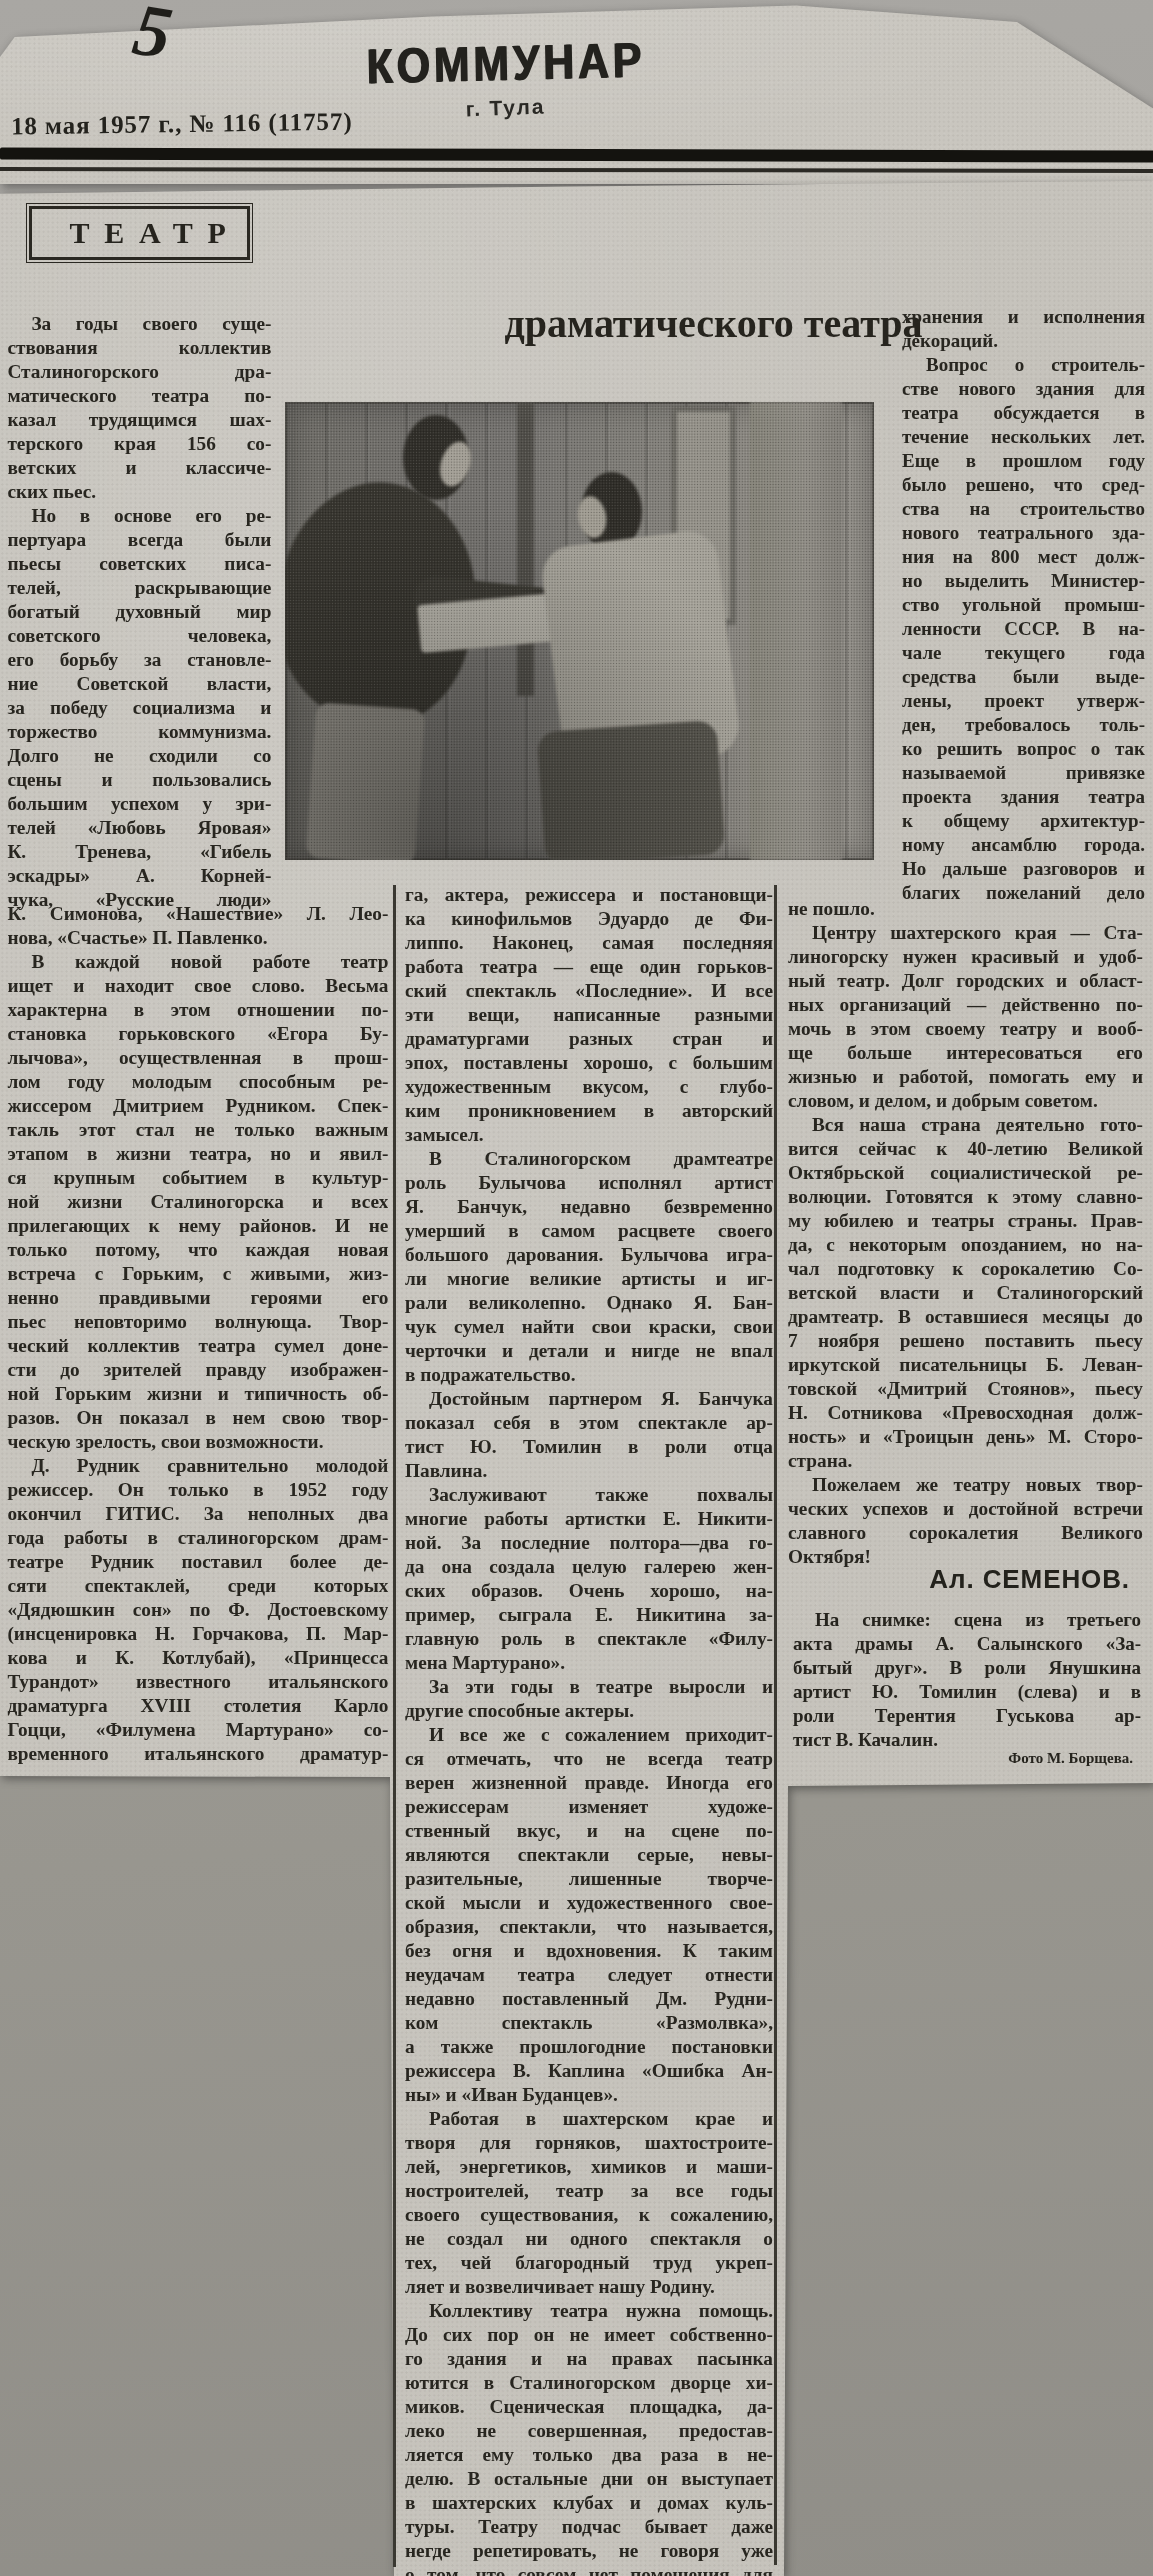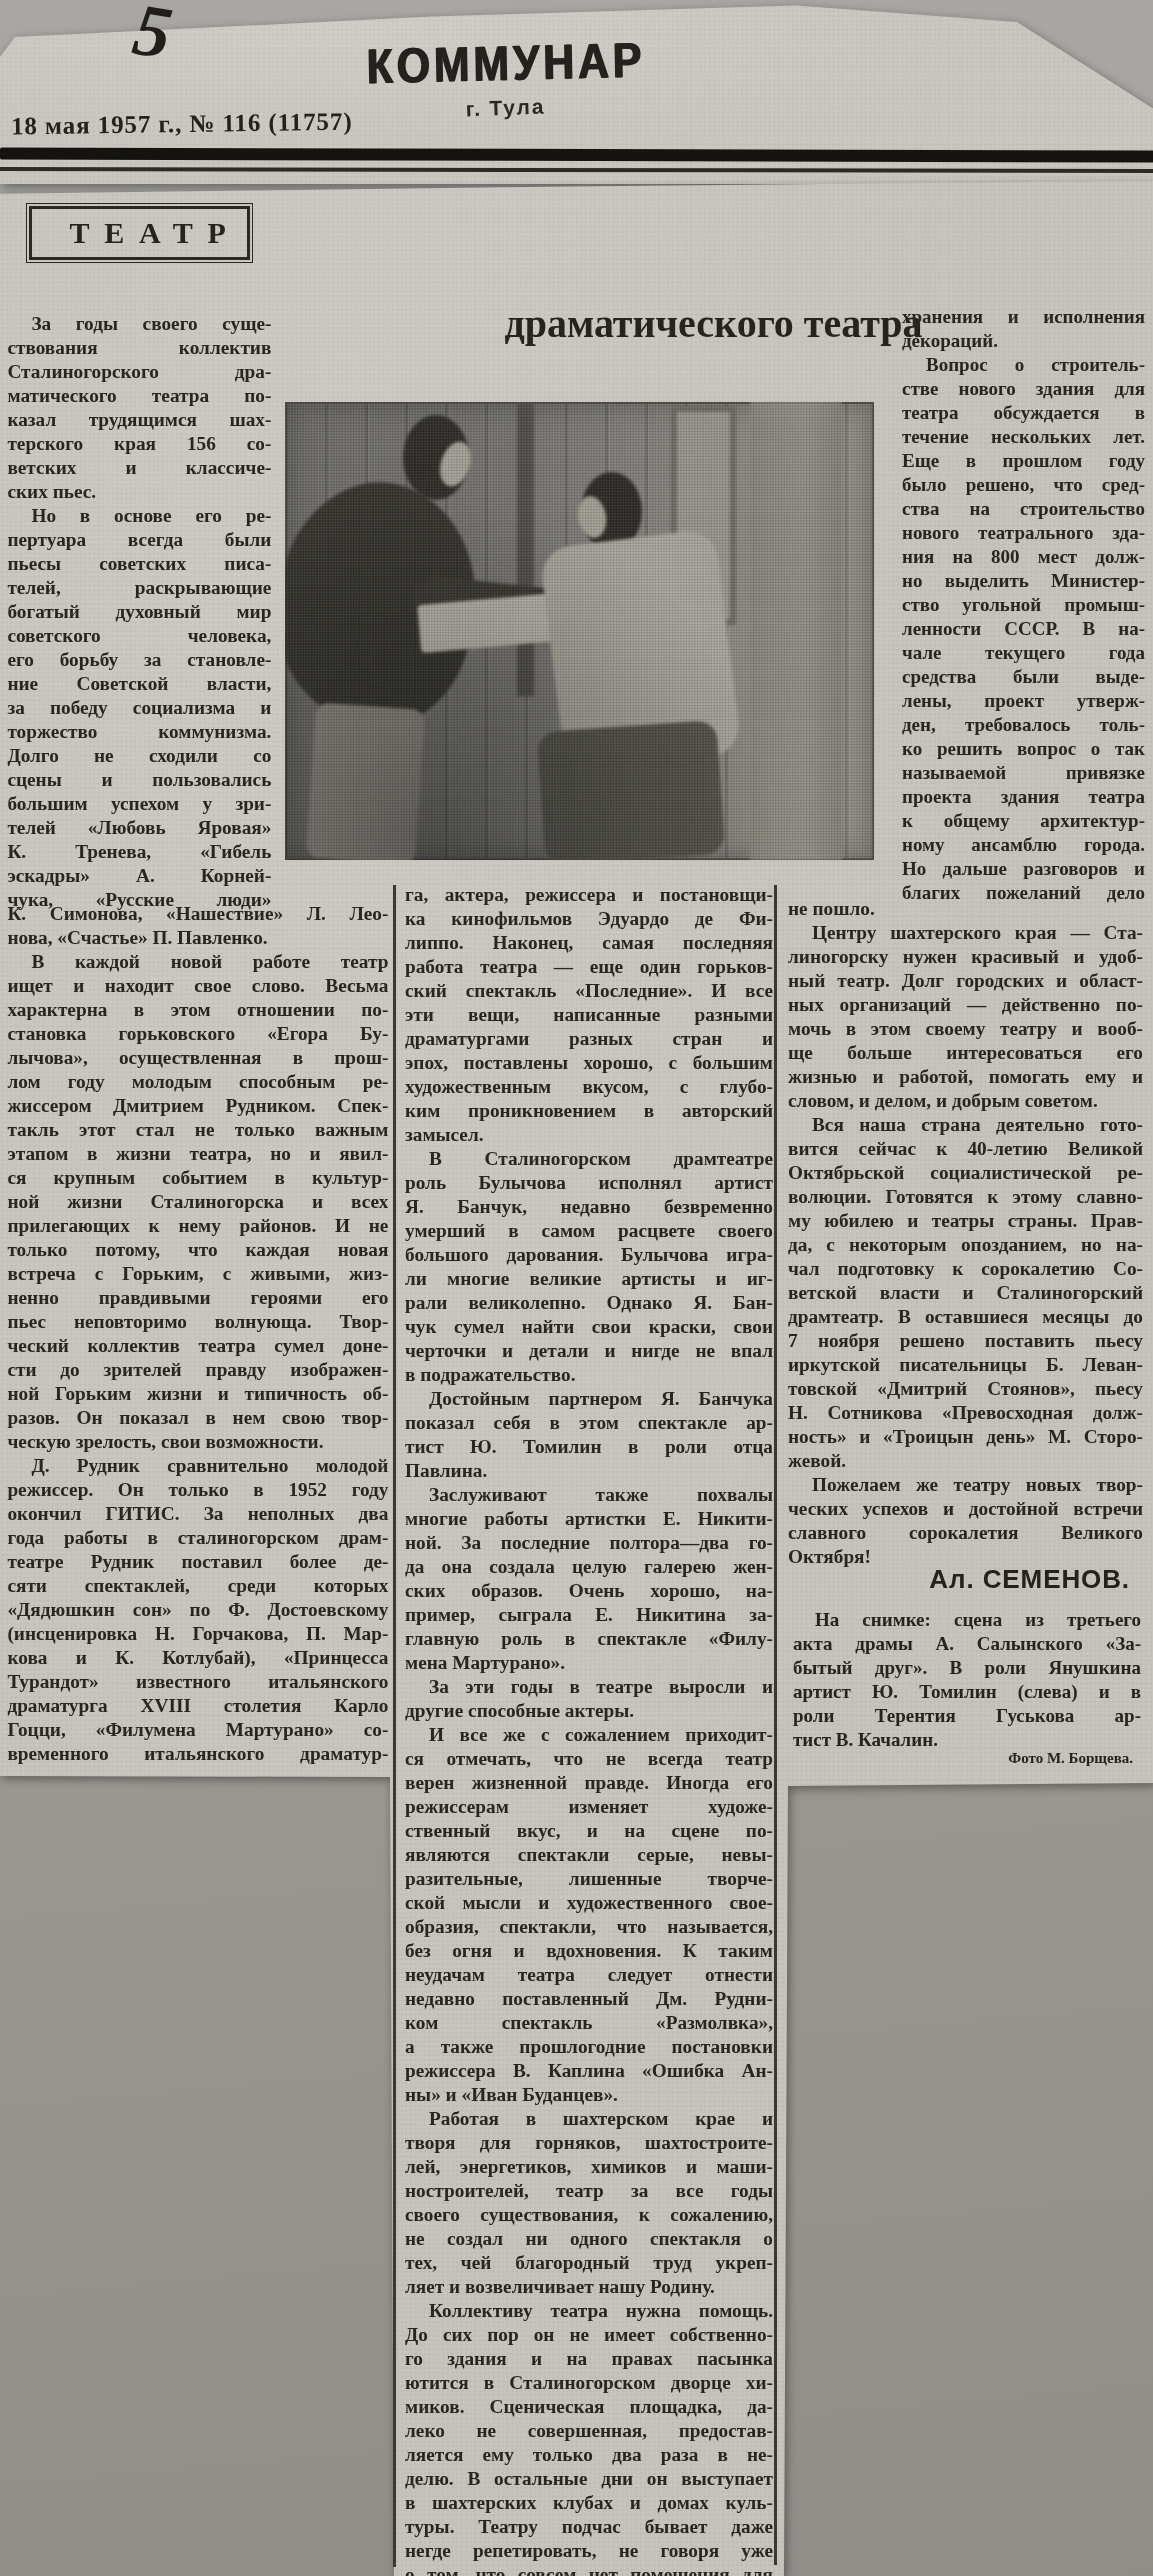--- a/index.html
+++ b/index.html
@@ -326,21 +326,21 @@
       <div class="tl">му юбилею и театры страны. Прав-</div>
       <div class="tl">да, с некоторым опозданием, но на-</div>
       <div class="tl">чал подготовку к сорокалетию Со-</div>
       <div class="tl">ветской власти и Сталиногорский</div>
       <div class="tl">драмтеатр. В оставшиеся месяцы до</div>
       <div class="tl">7 ноября решено поставить пьесу</div>
       <div class="tl">иркутской писательницы Б. Леван-</div>
       <div class="tl">товской «Дмитрий Стоянов», пьесу</div>
       <div class="tl">Н. Сотникова «Превосходная долж-</div>
       <div class="tl">ность» и «Троицын день» М. Сторо-</div>
-      <div class="tl e">жевой.</div>
+      <div class="tl e">страна.</div>
       <div class="tl p">Пожелаем же театру новых твор-</div>
       <div class="tl">ческих успехов и достойной встречи</div>
       <div class="tl">славного сорокалетия Великого</div>
       <div class="tl e">Октября!</div>
     </div>
 
   <div class="txt" id="byline">Ал. СЕМЕНОВ.</div>
   <div class="txt" id="photo-caption">
       <div class="tl p">На снимке: сцена из третьего</div>
       <div class="tl">акта драмы А. Салынского «За-</div>

